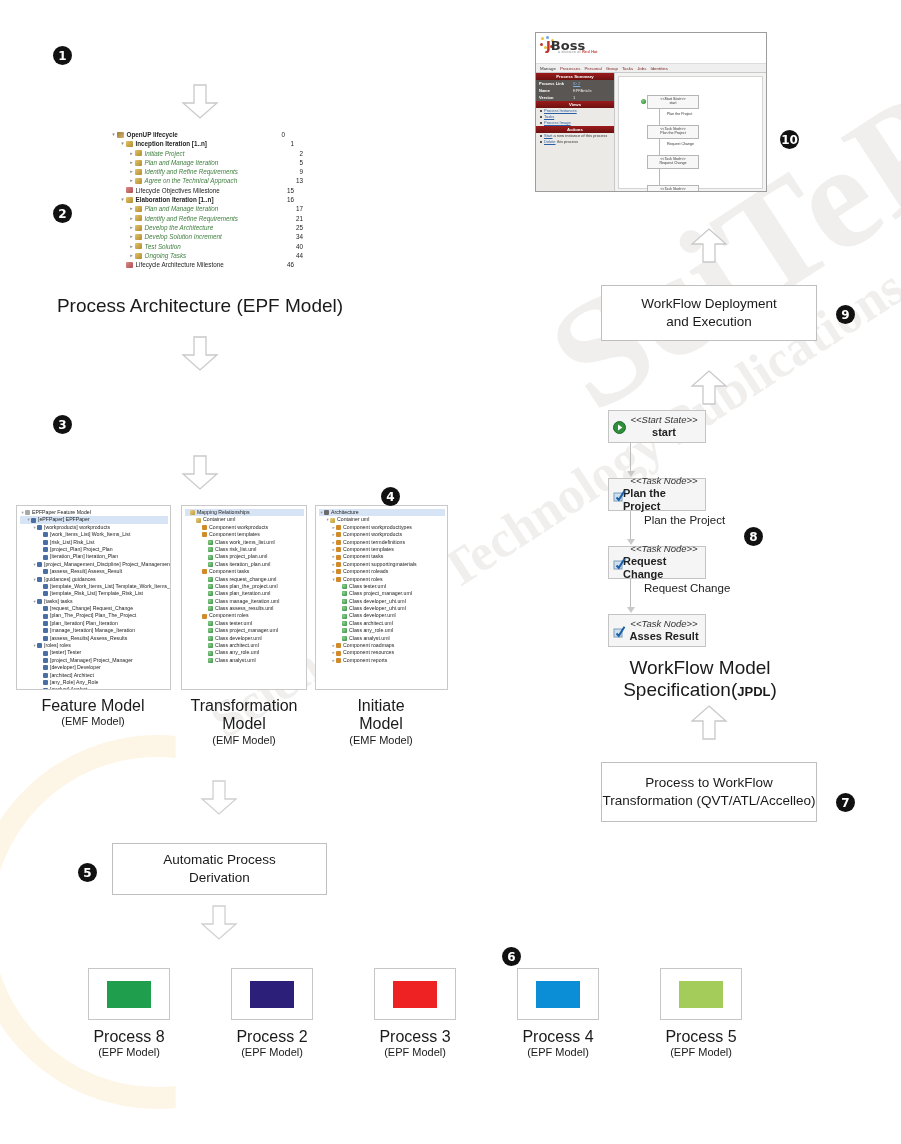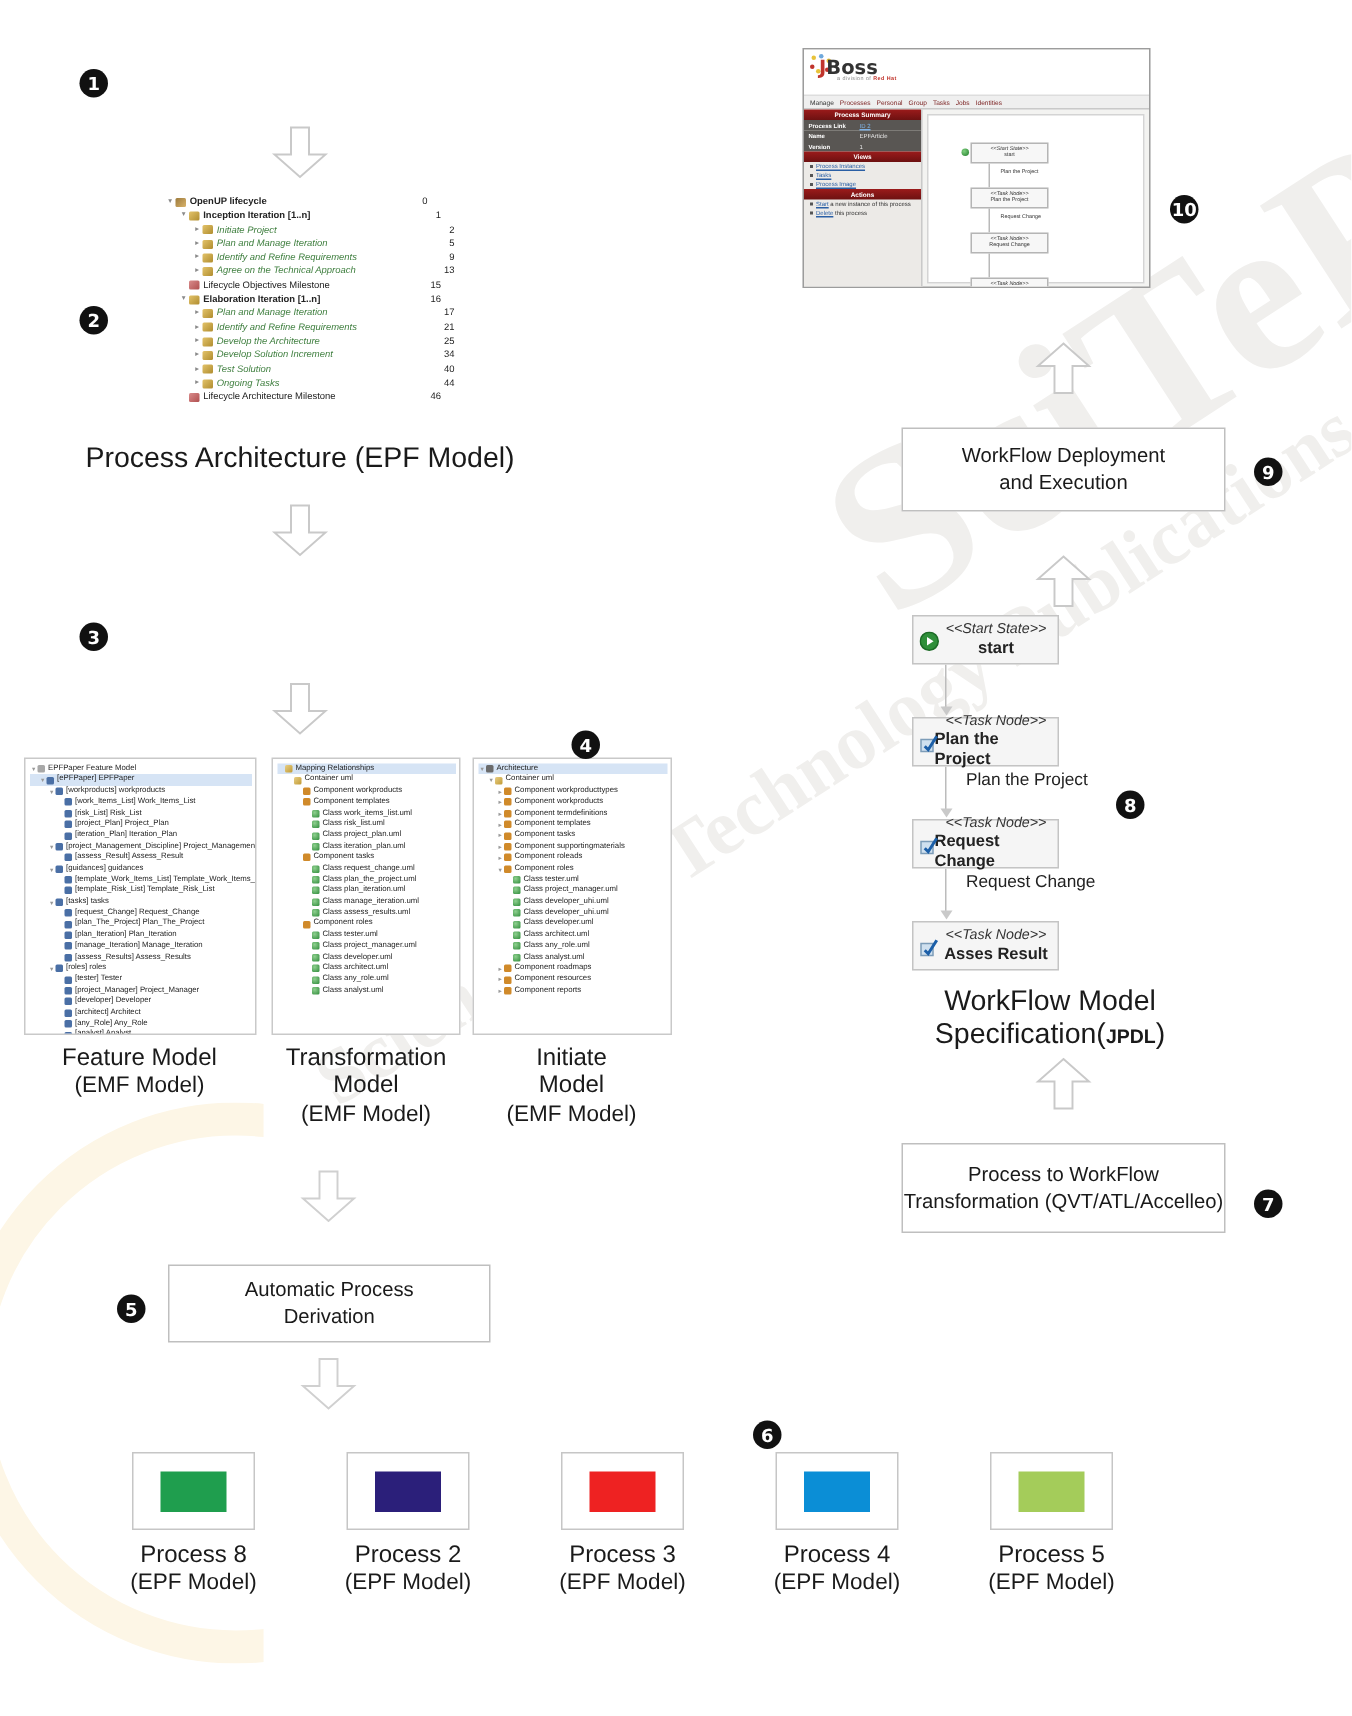--- a/index.html
+++ b/index.html
@@ -80,21 +80,21 @@
   .caption{
     position:absolute;
     text-align:center;
     font-size:19px;
     color:#1a1a1a;
     line-height:1.15;
     z-index:3;
     white-space:nowrap;
   }
   .caption.small{font-size:16px;}
-  .caption .sub{font-size:15px;display:block;}
+  .caption .sub{font-size:11px;display:block;}
   .caption.wrap{white-space:normal;}
   
   .arrow{
     position:absolute;
     z-index:2;
   }
   .arrow svg{display:block;}
   
   .tree{
     position:absolute;

